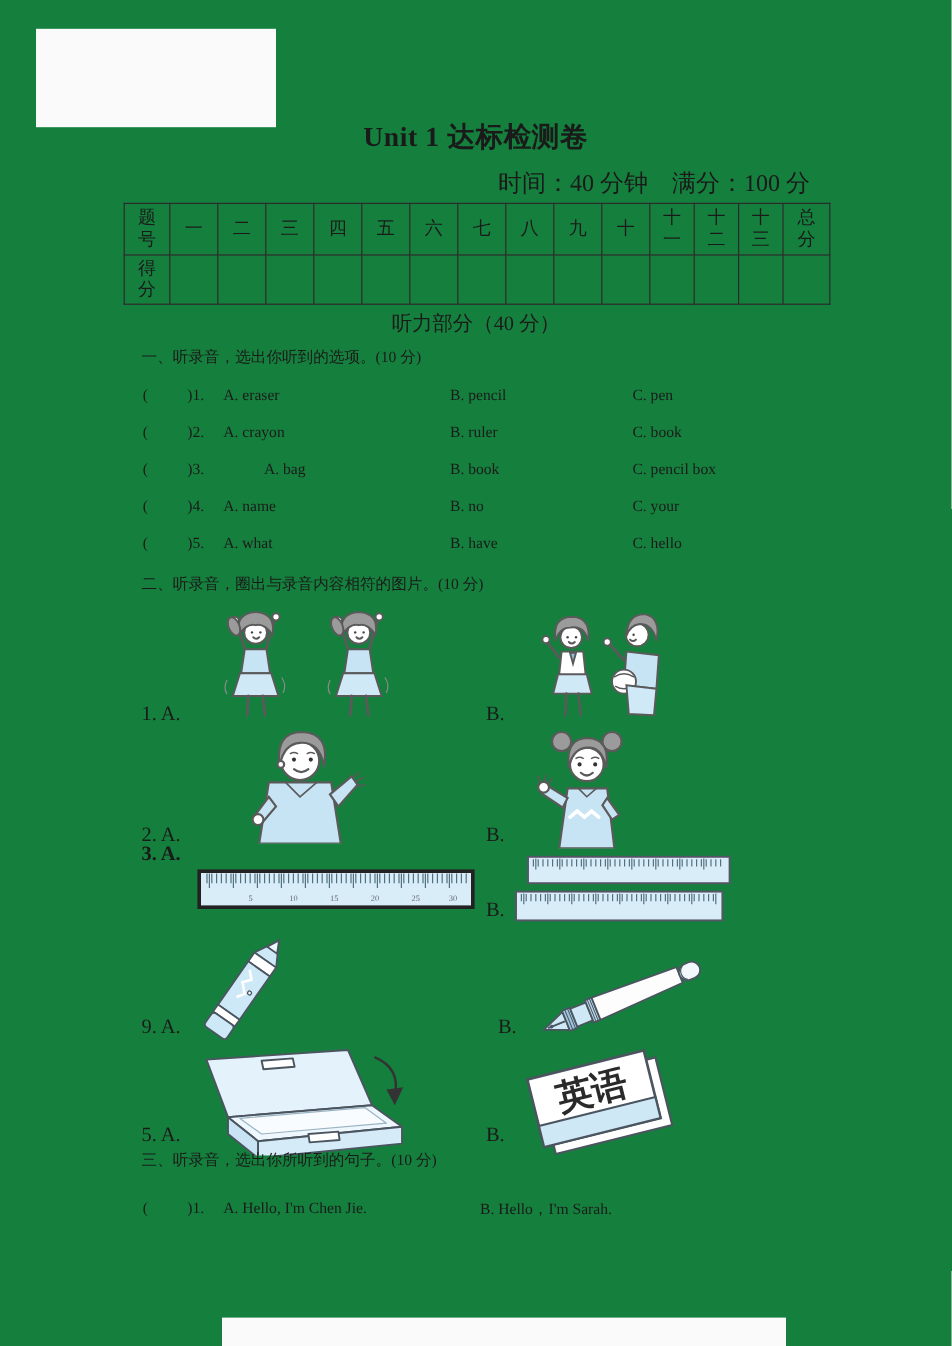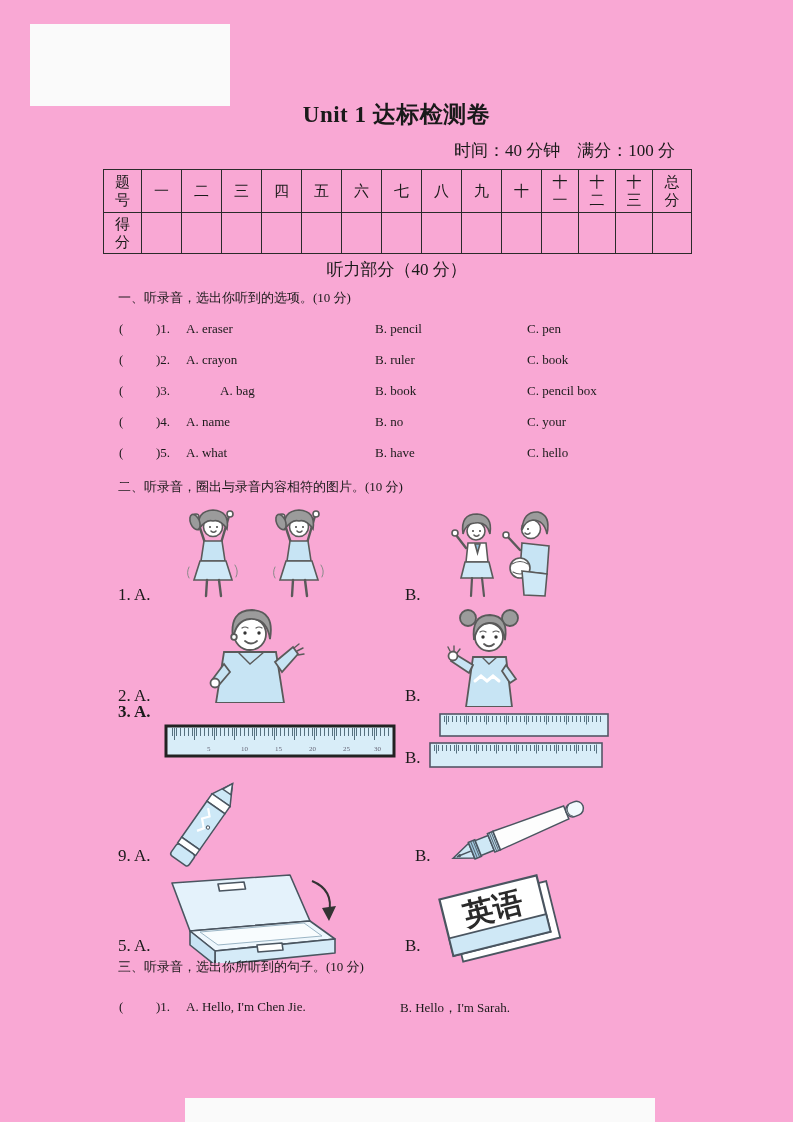--- a/index.html
+++ b/index.html
@@ -1,21 +1,21 @@
 <!DOCTYPE html>
 <html><head>
 <meta charset="utf-8">
 <style>
   html,body{margin:0;padding:0;background:#e8e8e8;}
-  .page{position:relative;width:793px;height:1122px;margin:0 auto;background:#f9a8d4;
+  .page{position:relative;width:793px;height:1122px;margin:0 auto;background:#15803d;
         font-family:"Liberation Serif","DejaVu Serif",serif;color:#1a1a1a;overflow:hidden;}
   .abs{position:absolute;}
   .t{position:absolute;font-size:13px;white-space:nowrap;color:#1a1a1a;}
   .title{left:0;right:0;top:99px;text-align:center;font-size:23px;font-weight:bold;letter-spacing:.5px;}
-  .meta{top:139px;right:118px;font-size:17px;}
+  .meta{top:139px;right:118px;font-size:20px;}
   .part-header{left:0;right:0;top:258px;text-align:center;font-size:17px;}
   .artifact{position:absolute;background:#fafafa;}
   table.score{position:absolute;left:103px;top:169px;border-collapse:collapse;table-layout:fixed;}
   table.score td{border:1px solid #2b2b2b;text-align:center;vertical-align:middle;
                  font-size:15px;line-height:1.2;padding:0;white-space:pre-line;}
   tr.hdr td{height:42px;}
   tr.scr td{height:40px;}
   svg text{font-family:"Liberation Serif","DejaVu Serif",serif;}
   .lbl{position:absolute;font-size:17px;white-space:nowrap;text-align:right;}
 </style>

